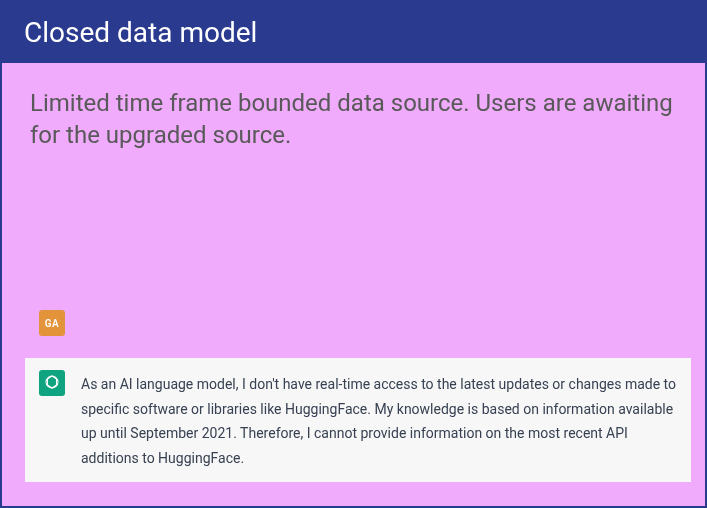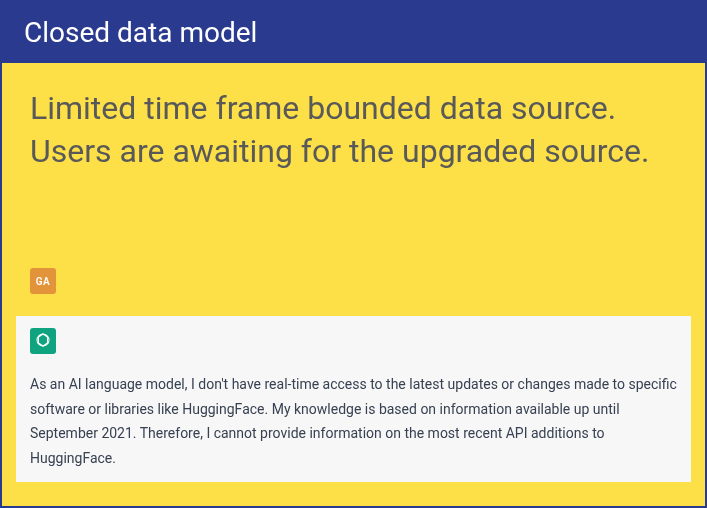--- a/index.html
+++ b/index.html
@@ -10,55 +10,54 @@
     body {
       font-family: -apple-system, BlinkMacSystemFont, "Segoe UI", Roboto, Helvetica, Arial, sans-serif;
       background: #fff;
       width: 707px;
       height: 508px;
     }
     .panel {
       width: 707px;
       height: 508px;
       border: 2px solid #2a3b8f;
-      background: #fde047;
+      background: #f0abfc;
       display: flex;
       flex-direction: column;
     }
     .panel-header {
       background: #2a3b8f;
       color: #fff;
       padding: 14px 22px;
       font-size: 28px;
       font-weight: 400;
     }
     .panel-body {
       padding: 24px 28px 12px 28px;
       flex: 0 0 auto;
     }
     .panel-body p {
       color: #595959;
-      font-size: 32px;
+      font-size: 24px;
       line-height: 1.35;
       font-weight: 400;
     }
     .chat-area {
-      padding: 12px 14px 14px 14px;
+      padding: 12px 14px 14px 23px;
       margin-top: auto;
     }
     .msg {
       display: flex;
       align-items: flex-start;
       gap: 16px;
       padding: 12px 14px;
       margin-bottom: 10px;
     }
     .msg.assistant {
       background: #f7f7f8;
-      flex-direction: column;
     }
     .avatar {
       width: 26px;
       height: 26px;
       flex: 0 0 26px;
       border-radius: 3px;
       display: flex;
       align-items: center;
       justify-content: center;
       font-size: 10px;

